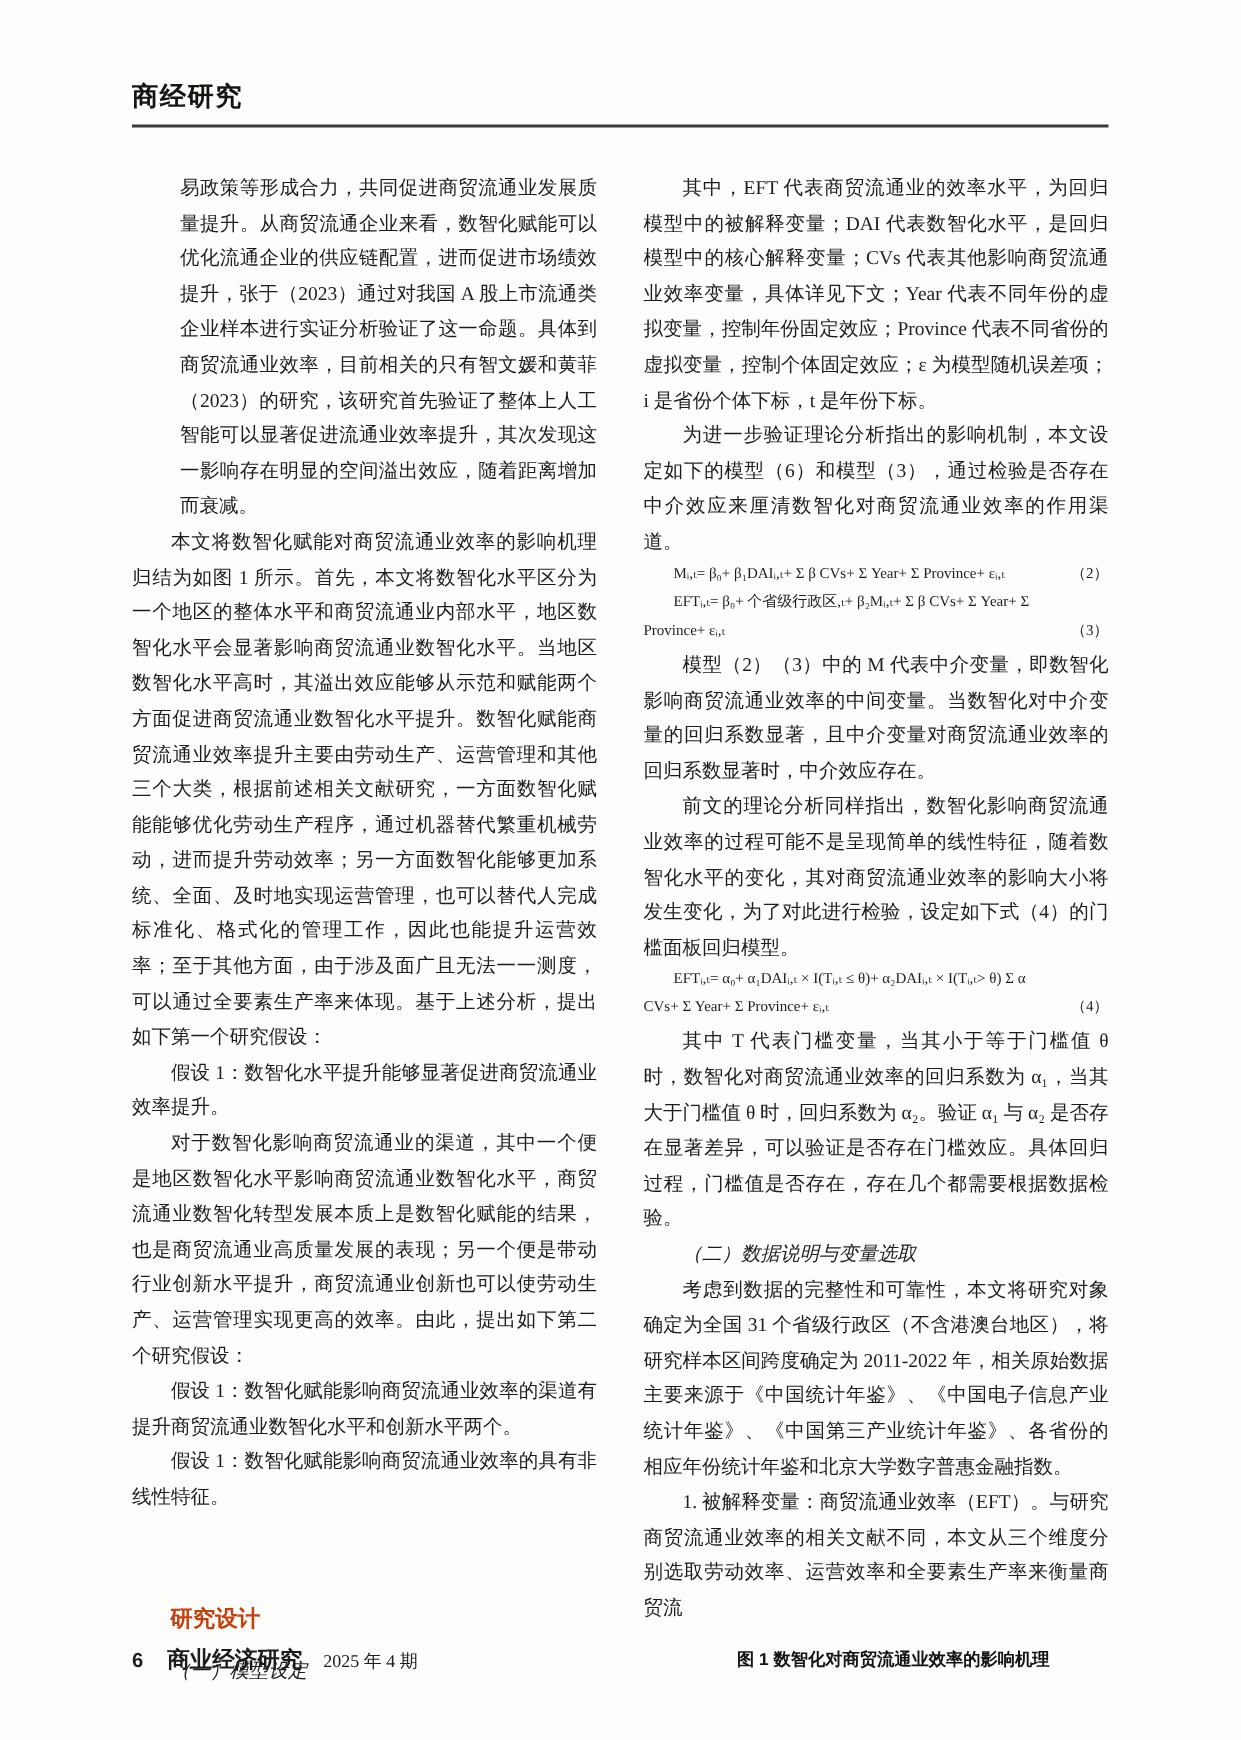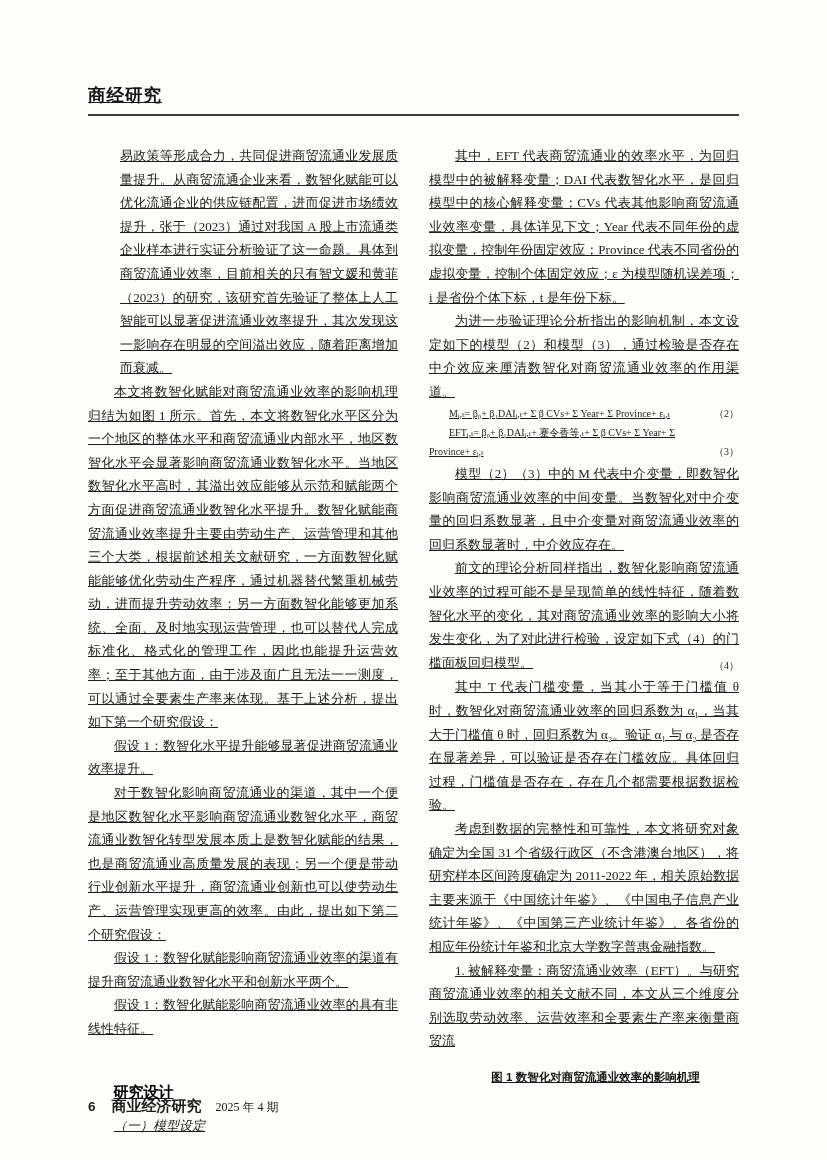--- a/index.html
+++ b/index.html
@@ -7,42 +7,41 @@
     width: 827px; height: 1160px;
     background: #fdfdfb;
     font-family: "Liberation Serif", "DejaVu Serif", serif;
     color: #1c1c1c;
     position: relative;
     overflow: hidden;
   }
   .page {
     box-sizing: border-box;
     width: 827px; height: 1160px;
-    padding: 83px 88px 0 88px;
+    padding: 52px 88px 0 88px;
     position: relative;
-    text-decoration: underline;
   }
   
   .header { border-bottom: 2px solid #3a3a3a; padding-bottom: 7px; }
   .header h1 {
     margin: 0;
     font-family: "Liberation Sans", "DejaVu Sans", sans-serif;
     font-size: 17.5px; font-weight: bold; letter-spacing: 1px;
     color: #171310;
   }
   
   .columns { display: flex; gap: 31px; margin-top: 28px; }
   .col { width: 310px; font-size: 13px; line-height: 1.815; text-align: justify; }
   .col p { margin: 0; text-indent: 2em; }
   .col p.no-indent { text-indent: 0; margin-left: 32px; }
   .section-heading {
     font-family: "Liberation Sans", "DejaVu Sans", sans-serif;
     font-weight: bold; font-size: 15px;
-    margin: 37px 0 9px 0; text-indent: 1.7em;
-    color: #000000;
+    margin: 56px 0 9px 0; text-indent: 1.7em;
+    color: #c2410c;
   }
   .subsection { font-style: italic; text-indent: 2em; margin: 0; }
   
   .formula {
     position: relative; margin: 1px 0;
     font-size: 10px; line-height: 1.85;
     text-indent: 2em; padding-right: 34px;
     text-align: left;
   }
   .formula .fnum { position: absolute; right: 0; bottom: 0; text-indent: 0; }
@@ -82,39 +81,41 @@
       <p>假设 1：数智化赋能影响商贸流通业效率的渠道有提升商贸流通业数智化水平和创新水平两个。</p>
       <p>假设 1：数智化赋能影响商贸流通业效率的具有非线性特征。</p>
 
       <div class="section-heading">研究设计</div>
       <p class="subsection">（一）模型设定</p>
 
     </div>
 
     <div class="col">
       <p>其中，EFT 代表商贸流通业的效率水平，为回归模型中的被解释变量；DAI 代表数智化水平，是回归模型中的核心解释变量；CVs 代表其他影响商贸流通业效率变量，具体详见下文；Year 代表不同年份的虚拟变量，控制年份固定效应；Province 代表不同省份的虚拟变量，控制个体固定效应；ε 为模型随机误差项；i 是省份个体下标，t 是年份下标。</p>
-      <p>为进一步验证理论分析指出的影响机制，本文设定如下的模型（2）和模型（3），通过检验是否存在中介效应来厘清数智化对商贸流通业效率的作用渠道。</p>
+      <p>为进一步验证理论分析指出的影响机制，本文设定如下的模型（6）和模型（3），通过检验是否存在中介效应来厘清数智化对商贸流通业效率的作用渠道。</p>
 
       <div class="formula">
         <span>Mᵢ,ₜ= β₀+ β₁DAIᵢ,ₜ+ Σ β CVs+ Σ Year+ Σ Province+ εᵢ,ₜ</span>
         <span class="fnum">（2）</span>
       </div>
       <div class="formula">
-        <span>EFTᵢ,ₜ= β₀+ β₁DAIᵢ,ₜ+ 蹇令香等,ₜ+ Σ β CVs+ Σ Year+ Σ Province+ εᵢ,ₜ</span>
+        <span>EFTᵢ,ₜ= β₀+ 个省级行政区,ₜ+ β₂Mᵢ,ₜ+ Σ β CVs+ Σ Year+ Σ Province+ εᵢ,ₜ</span>
         <span class="fnum">（3）</span>
       </div>
 
       <p>模型（2）（3）中的 M 代表中介变量，即数智化影响商贸流通业效率的中间变量。当数智化对中介变量的回归系数显著，且中介变量对商贸流通业效率的回归系数显著时，中介效应存在。</p>
       <p>前文的理论分析同样指出，数智化影响商贸流通业效率的过程可能不是呈现简单的线性特征，随着数智化水平的变化，其对商贸流通业效率的影响大小将发生变化，为了对此进行检验，设定如下式（4）的门槛面板回归模型。</p>
 
       <div class="formula">
+        <span>EFTᵢ,ₜ= α₀+ α₁DAIᵢ,ₜ × I(Tᵢ,ₜ ≤ θ)+ α₂DAIᵢ,ₜ × I(Tᵢ,ₜ&gt; θ) Σ α CVs+ Σ Year+ Σ Province+ εᵢ,ₜ</span>
         <span class="fnum">（4）</span>
       </div>
 
       <p>其中 T 代表门槛变量，当其小于等于门槛值 θ 时，数智化对商贸流通业效率的回归系数为 α₁，当其大于门槛值 θ 时，回归系数为 α₂。验证 α₁ 与 α₂ 是否存在显著差异，可以验证是否存在门槛效应。具体回归过程，门槛值是否存在，存在几个都需要根据数据检验。</p>
+      <p class="subsection">（二）数据说明与变量选取</p>
       <p>考虑到数据的完整性和可靠性，本文将研究对象确定为全国 31 个省级行政区（不含港澳台地区），将研究样本区间跨度确定为 2011-2022 年，相关原始数据主要来源于《中国统计年鉴》、《中国电子信息产业统计年鉴》、《中国第三产业统计年鉴》、各省份的相应年份统计年鉴和北京大学数字普惠金融指数。</p>
       <p>1. 被解释变量：商贸流通业效率（EFT）。与研究商贸流通业效率的相关文献不同，本文从三个维度分别选取劳动效率、运营效率和全要素生产率来衡量商贸流</p>
 
       <div class="figure-block">
         <p class="figure-caption">图 1  数智化对商贸流通业效率的影响机理</p>
 
       </div>
     </div>
   </div>
 

